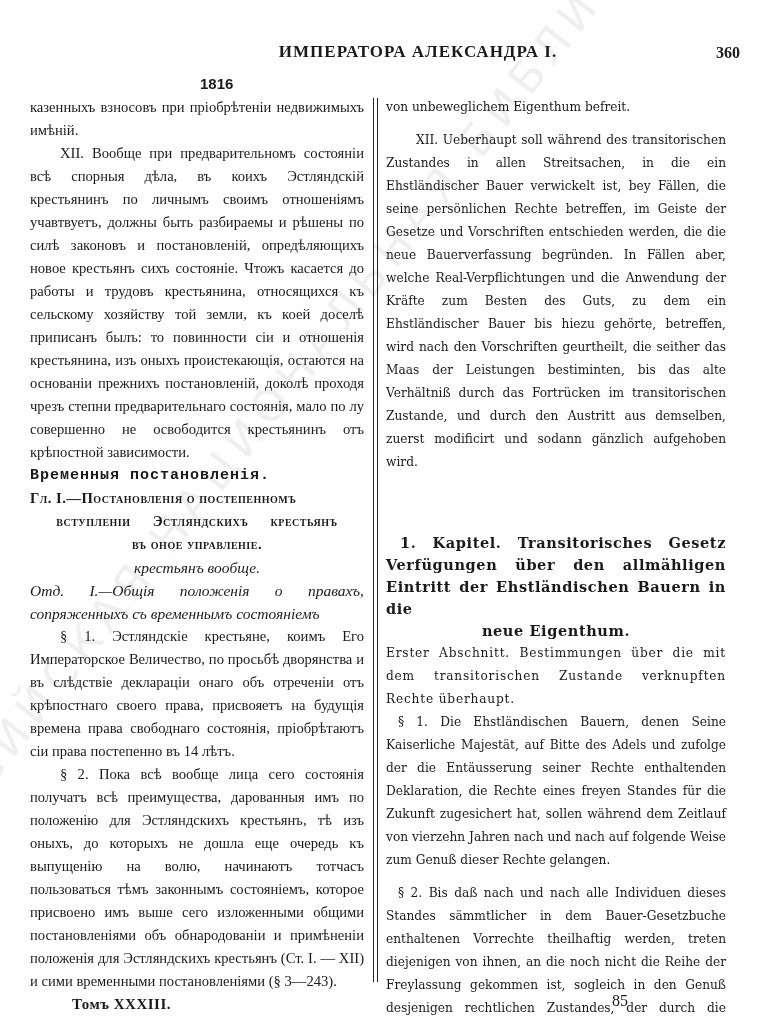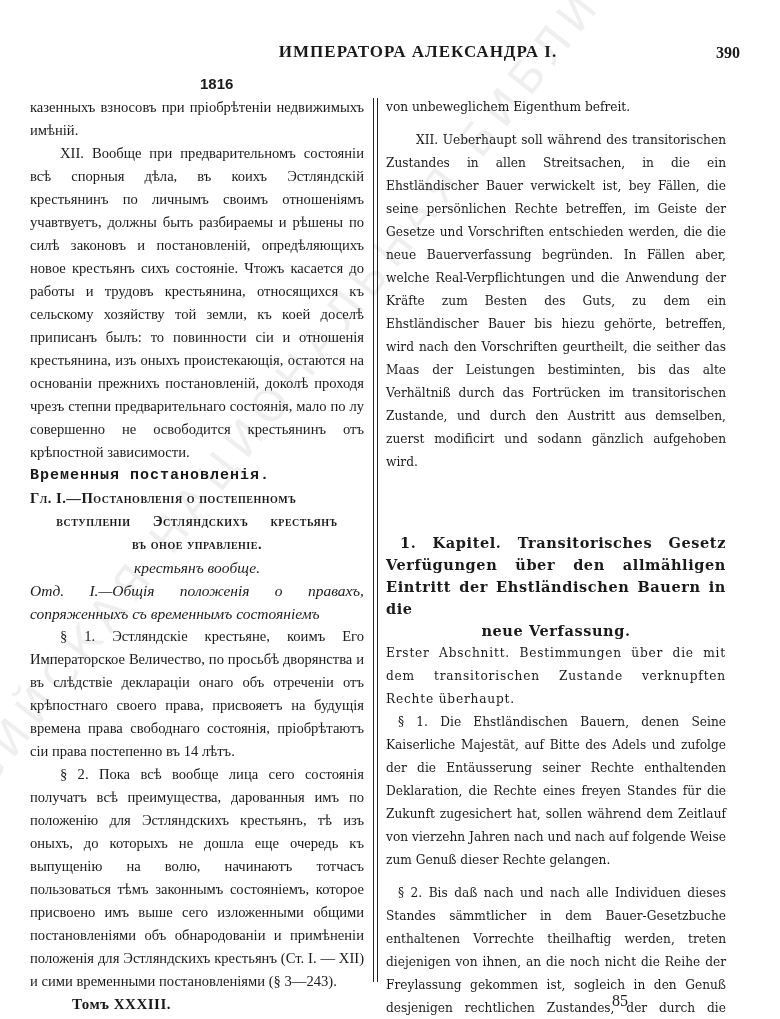--- a/index.html
+++ b/index.html
@@ -42,21 +42,21 @@
     color: rgba(120,120,120,0.12); font-family: "DejaVu Sans", sans-serif; font-size: 44px; letter-spacing: 8px; white-space: nowrap; pointer-events: none;
   }
 </style>
 </head>
 <body>
 
 <div class="page">
   <div class="watermark">РОССИЙСКАЯ НАЦИОНАЛЬНАЯ БИБЛИОТЕКА</div>
 
   <div class="running-head">ИМПЕРАТОРА АЛЕКСАНДРА I.</div>
-  <div class="page-number">390</div>
+  <div class="page-number">360</div>
   <div class="year">1816</div>
 
   <div class="divider"></div>
 
   <div class="col-left">
     <p>казенныхъ взносовъ при пріобрѣтеніи недвижимыхъ имѣній.</p>
     <p class="indent">XII. Вообще при предварительномъ состояніи всѣ спорныя дѣла, въ коихъ Эстляндскій крестьянинъ по личнымъ своимъ отношеніямъ учавтвуетъ, должны быть разбираемы и рѣшены по силѣ законовъ и постановленій, опредѣляющихъ новое крестьянъ сихъ состояніе. Чтожъ касается до работы и трудовъ крестьянина, относящихся къ сельскому хозяйству той земли, къ коей доселѣ приписанъ былъ: то повинности сіи и отношенія крестьянина, изъ оныхъ проистекающія, остаются на основаніи прежнихъ постановленій, доколѣ проходя чрезъ степни предварительнаго состоянія, мало по лу совершенно не освободится крестьянинъ отъ крѣпостной зависимости.</p>
     <p class="heading-bold">Временныя постановленія.</p>
     <p class="heading-sc" style="text-align:left">Гл. I.—Постановленія о постепенномъ</p>
     <p class="heading-sc" style="text-align:center; word-spacing: 18px;">вступленіи Эстляндскихъ крестьянъ</p>
@@ -64,21 +64,21 @@
     <p class="ital center">крестьянъ вообще.</p>
     <p class="ital">Отд. I.—Общія положенія о правахъ, сопряженныхъ съ временнымъ состояніемъ</p>
     <p class="indent">§ 1. Эстляндскіе крестьяне, коимъ Его Императорское Величество, по просьбѣ дворянства и въ слѣдствіе декларацiи онаго объ отреченіи отъ крѣпостнаго своего права, присвояетъ на будущія времена права свободнаго состоянія, пріобрѣтаютъ сіи права постепенно въ 14 лѣтъ.</p>
     <p class="indent">§ 2. Пока всѣ вообще лица сего состоянія получатъ всѣ преимущества, дарованныя имъ по положенію для Эстляндскихъ крестьянъ, тѣ изъ оныхъ, до которыхъ не дошла еще очередь къ выпущенію на волю, начинаютъ тотчасъ пользоваться тѣмъ законнымъ состояніемъ, которое присвоено имъ выше сего изложенными общими постановленіями объ обнародованіи и примѣненіи положенія для Эстляндскихъ крестьянъ (Ст. I. — XII) и сими временными постановленіями (§ 3—243).</p>
   </div>
 
   <div class="col-right">
     <p>von unbeweglichem Eigenthum befreit.</p>
     <p class="indent gap-sm">XII. Ueberhaupt soll während des transitorischen Zustandes in allen Streitsachen, in die ein Ehstländischer Bauer verwickelt ist, bey Fällen, die seine persönlichen Rechte betreffen, im Geiste der Gesetze und Vorschriften entschieden werden, die die neue Bauerverfassung begründen. In Fällen aber, welche Real-Verpflichtungen und die Anwendung der Kräfte zum Besten des Guts, zu dem ein Ehstländischer Bauer bis hiezu gehörte, betreffen, wird nach den Vorschriften geurtheilt, die seither das Maas der Leistungen bestiminten, bis das alte Verhältniß durch das Fortrücken im transitorischen Zustande, und durch den Austritt aus demselben, zuerst modificirt und sodann gänzlich aufgehoben wird.</p>
     <p class="fraktur-head" style="margin-top:58px; text-indent: 14px;">1. Kapitel. Transitorisches Gesetz Verfügungen über den allmähligen Eintritt der Ehstländischen Bauern in die</p>
-    <p class="fraktur-head center">neue Verfassung.</p>
+    <p class="fraktur-head center">neue Eigenthum.</p>
     <p class="spaced">Erster Abschnitt. Bestimmungen über die mit dem transitorischen Zustande verknupften Rechte überhaupt.</p>
     <p class="indent" style="text-indent:12px">§ 1. Die Ehstländischen Bauern, denen Seine Kaiserliche Majestät, auf Bitte des Adels und zufolge der die Entäusserung seiner Rechte enthaltenden Deklaration, die Rechte eines freyen Standes für die Zukunft zugesichert hat, sollen während dem Zeitlauf von vierzehn Jahren nach und nach auf folgende Weise zum Genuß dieser Rechte gelangen.</p>
     <p class="indent gap-sm" style="text-indent:12px">§ 2. Bis daß nach und nach alle Individuen dieses Standes sämmtlicher in dem Bauer-Gesetzbuche enthaltenen Vorrechte theilhaftig werden, treten diejenigen von ihnen, an die noch nicht die Reihe der Freylassung gekommen ist, sogleich in den Genuß desjenigen rechtlichen Zustandes, der durch die vorstehenden allgemeinen Bestimmungen über die Promulgation und Anwendung des Ehstländischen Bauergesetzbuchs (I—XII) und durch die Vorschriften des transitorischen Gesetzes (§ 3—243) gegründet ist, und niemand darf diesen Bestimmungen zuwider den Bauern Lasten auflegen oder in irgend ei-</p>
   </div>
 
   <div class="footer-left">Томъ XXXIII.</div>
   <div class="footer-right">85</div>
 </div>
 
 </body></html>

